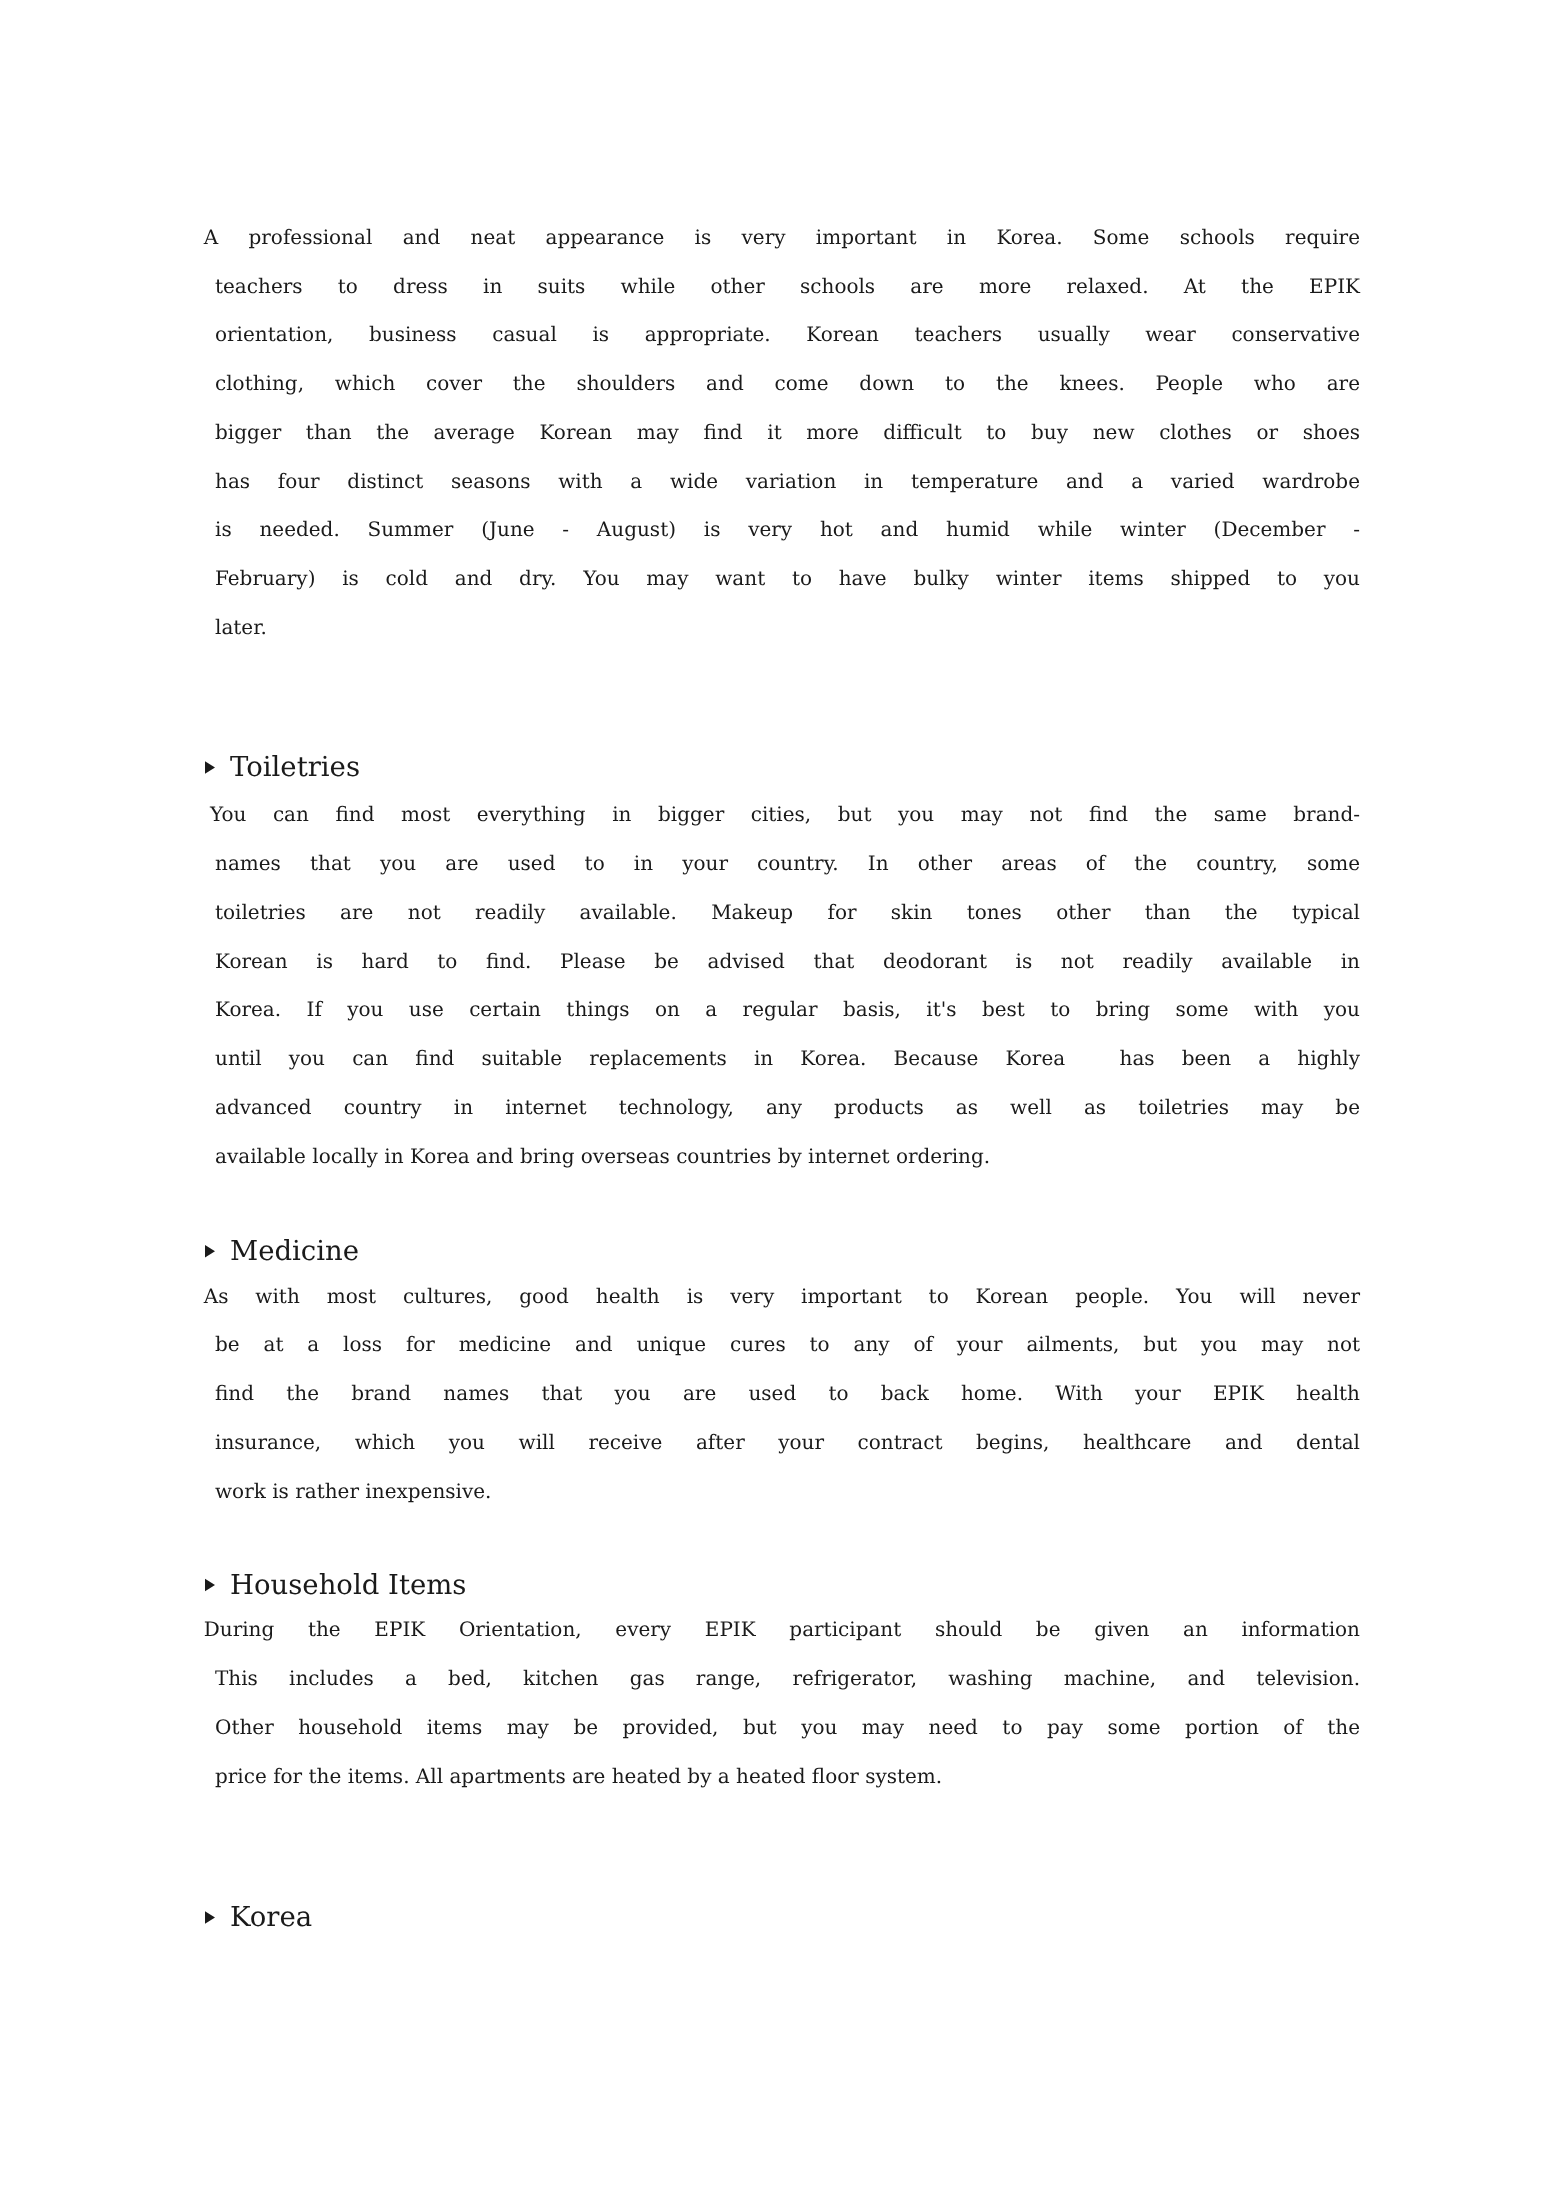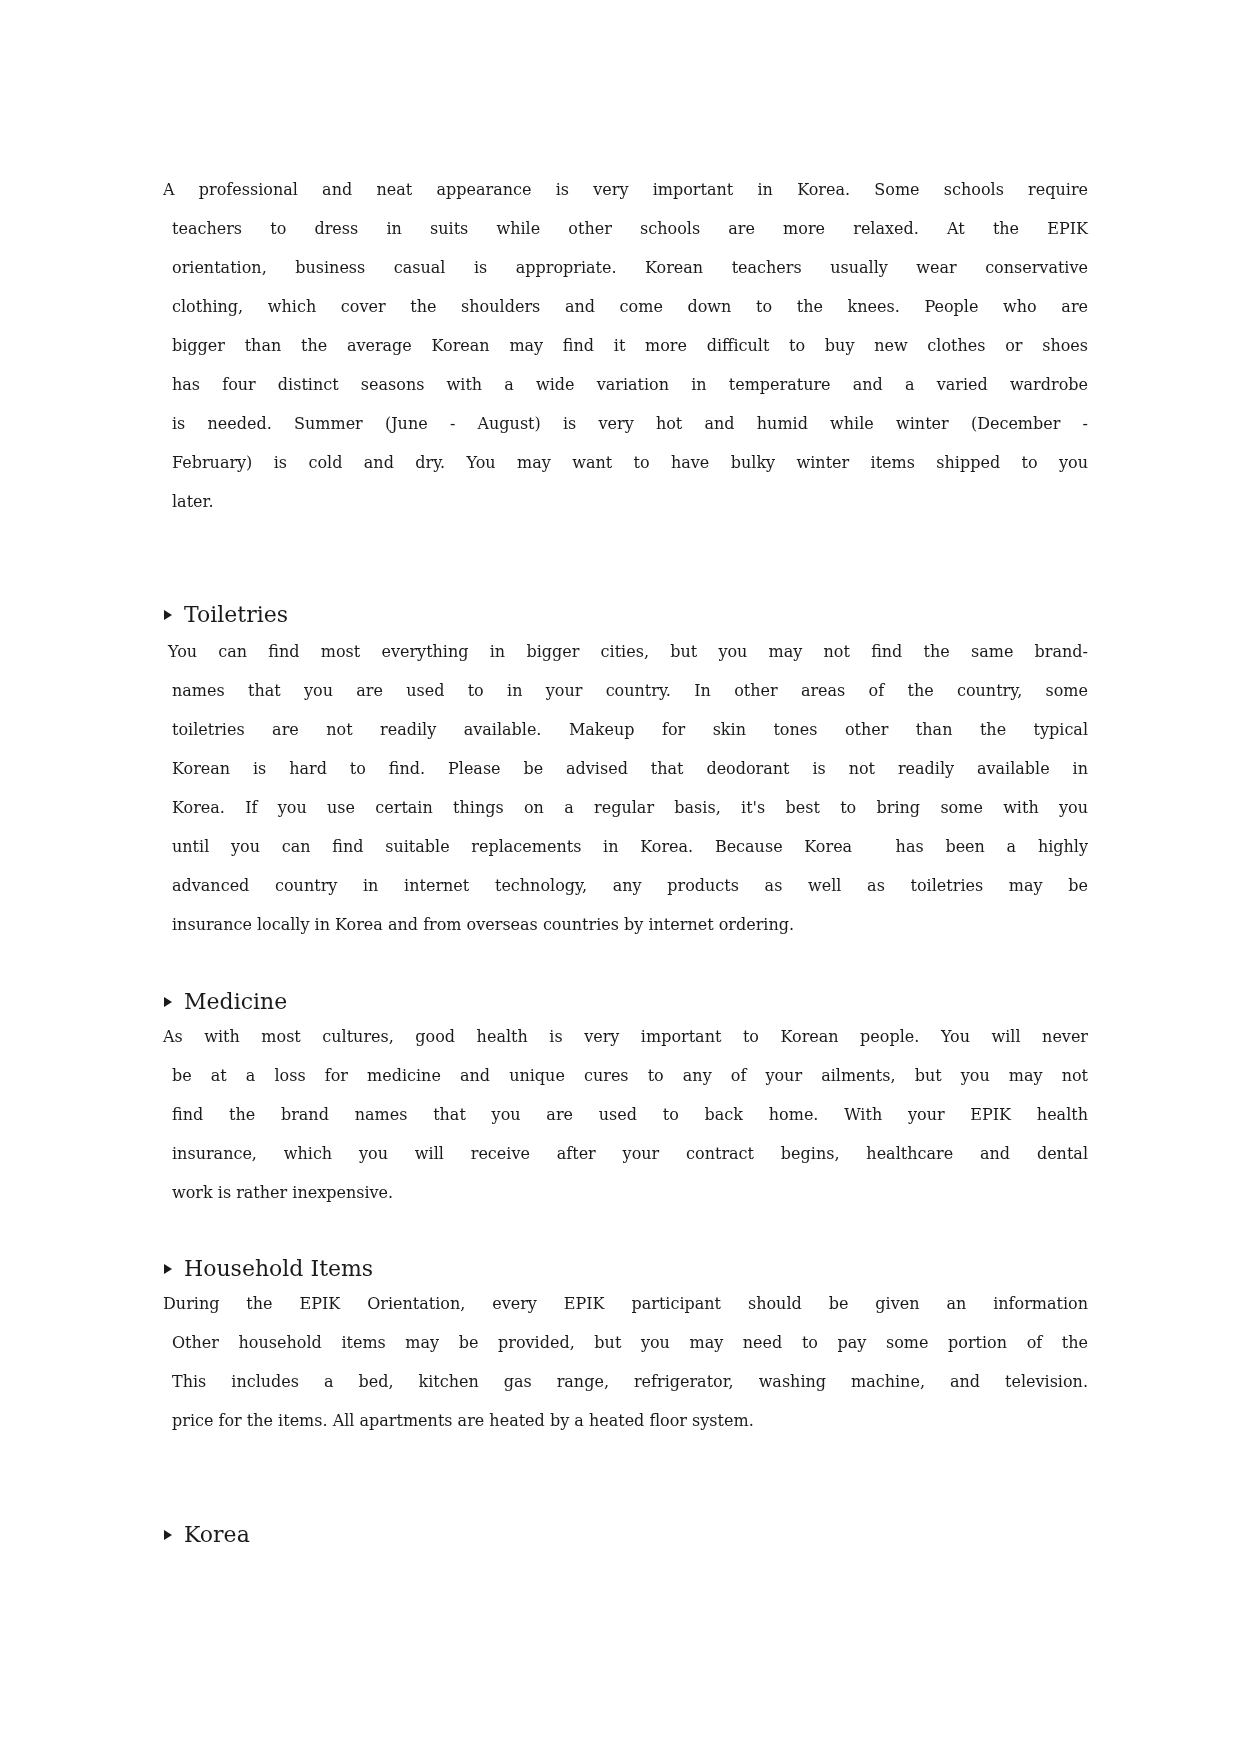--- a/index.html
+++ b/index.html
@@ -35,41 +35,41 @@
     <span class="bullet"></span><span>Toiletries</span>
   </div>
   <div class="para p2" style="top:632px;">
     <span class="line first">You can find most everything in bigger cities, but you may not find the same brand-</span>
     <span class="line">names that you are used to in your country. In other areas of the country, some</span>
     <span class="line">toiletries are not readily available. Makeup for skin tones other than the typical</span>
     <span class="line">Korean is hard to find. Please be advised that deodorant is not readily available in</span>
     <span class="line">Korea. If you use certain things on a regular basis, it's best to bring some with you</span>
     <span class="line">until you can find suitable replacements in Korea. Because Korea  has been a highly</span>
     <span class="line">advanced country in internet technology, any products as well as toiletries may be</span>
-    <span class="line last">insurance locally in Korea and from overseas countries by internet ordering.</span>
+    <span class="line last">available locally in Korea and bring overseas countries by internet ordering.</span>
   </div>
 
   <div class="heading" style="top:987px;">
     <span class="bullet"></span><span>Medicine</span>
   </div>
   <div class="para p3" style="top:1017px;">
     <span class="line first">As with most cultures, good health is very important to Korean people. You will never</span>
     <span class="line">be at a loss for medicine and unique cures to any of your ailments, but you may not</span>
     <span class="line">find the brand names that you are used to back home. With your EPIK health</span>
     <span class="line">insurance, which you will receive after your contract begins, healthcare and dental</span>
     <span class="line last">work is rather inexpensive.</span>
   </div>
 
   <div class="heading" style="top:1254px;">
     <span class="bullet"></span><span>Household Items</span>
   </div>
   <div class="para p4" style="top:1284px;">
     <span class="line first">During the EPIK Orientation, every EPIK participant should be given an information</span>
+    <span class="line">This includes a bed, kitchen gas range, refrigerator, washing machine, and television.</span>
     <span class="line">Other household items may be provided, but you may need to pay some portion of the</span>
-    <span class="line">This includes a bed, kitchen gas range, refrigerator, washing machine, and television.</span>
     <span class="line last">price for the items. All apartments are heated by a heated floor system.</span>
   </div>
 
   <div class="heading" style="top:1520px;">
     <span class="bullet"></span><span>Korea</span>
   </div>
 
 </div>
 
 </body></html>

